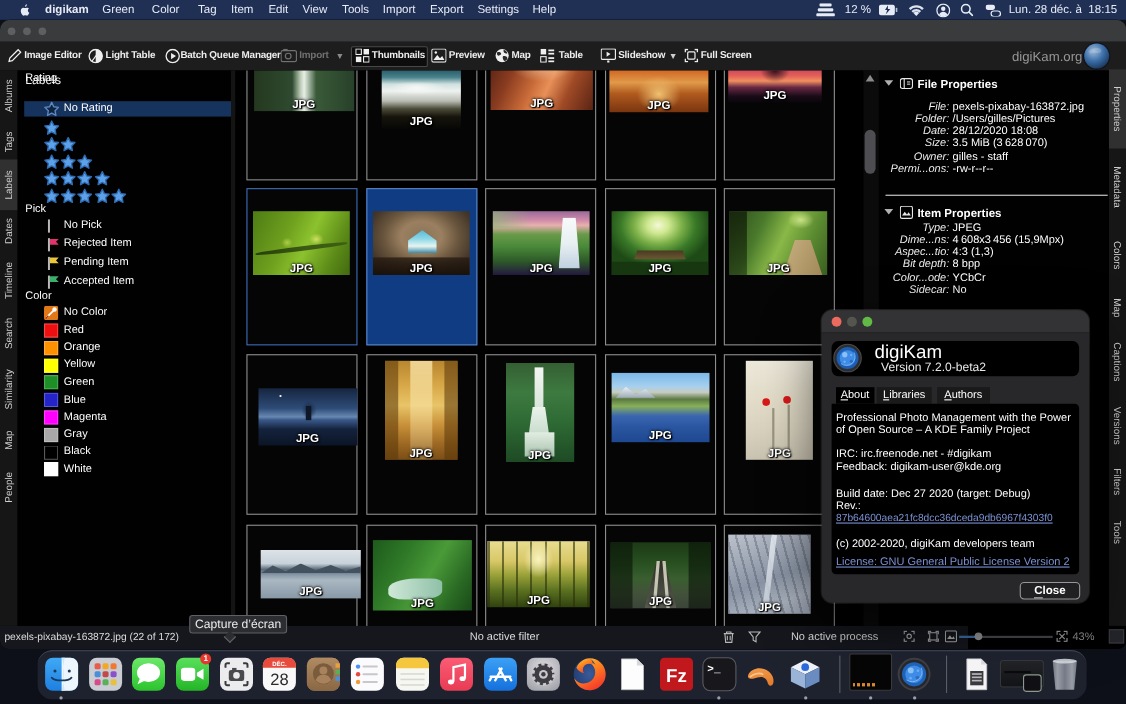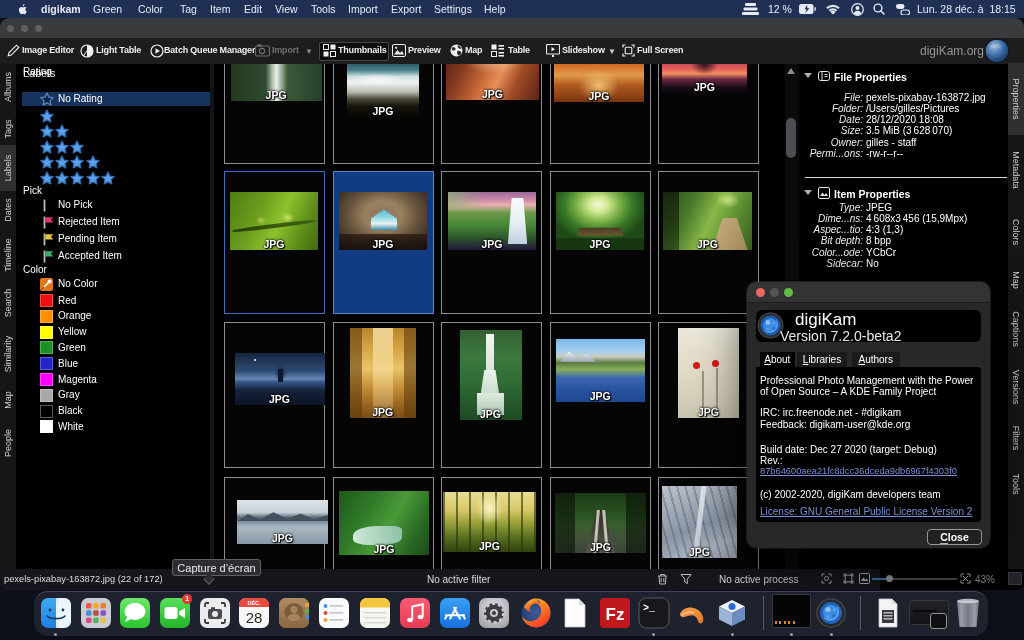--- a/index.html
+++ b/index.html
@@ -535,21 +535,21 @@
 <circle cx="13.5" cy="13.5" r="12" fill="#2d2d2f"></circle>
 <circle cx="13.5" cy="13.5" r="10" fill="#1c5eb2"></circle>
 <circle cx="13.5" cy="13.5" r="7.2" fill="#3e8ce8"></circle>
 <circle cx="11" cy="10.5" r="2.4" fill="#8cc0f5"></circle>
 <circle cx="17" cy="16.5" r="1.5" fill="#2a6ebc"></circle>
 <circle cx="16.8" cy="10.8" r="1.1" fill="#6aaced"></circle>
 <circle cx="10.8" cy="16.8" r="1.1" fill="#6aaced"></circle>
 <path d="M7.5 18.5a8 8 0 0 0 12-10" stroke="#9ecaf8" stroke-width="0.8" fill="none" opacity="0.7"></path>
       </svg>
       <div class="abs" style="left:48px;top:28px;font-size:17px;color:#fff">digiKam</div>
-      <div class="abs" style="left:33px;top:46px;font-size:14px;color:#e8e8e8">Version 7.2.0-beta2</div>
+      <div class="abs" style="left:54px;top:46px;font-size:11px;color:#e8e8e8">Version 7.2.0-beta2</div>
       <div class="dtab" style="left:12.8px;width:35px;background:#000;"><span style="text-decoration:underline">A</span>bout</div>
       <div class="dtab" style="left:50px;width:50px;"><span style="text-decoration:underline">L</span>ibraries</div>
       <div class="dtab" style="left:104.7px;width:48px;"><span style="text-decoration:underline">A</span>uthors</div>
       <div class="dtab" style="left:155px;width:56px;margin-top:31px;"><span style="text-decoration:underline">T</span>hanks To</div>
       <div class="abs" style="left:9px;top:85px;width:225px;height:155px;background:#000;border-radius:0 4px 4px 4px"></div>
       <div class="dline" style="top:92.5px">Professional Photo Management with the Power</div>
       <div class="dline" style="top:104px">of Open Source – A KDE Family Project</div>
       <div class="dline" style="top:125px">IRC: irc.freenode.net - #digikam</div>
       <div class="dline" style="top:136.5px">Feedback: digikam-user@kde.org</div>
       <div class="dline" style="top:161.5px">Build date: Dec 27 2020 (target: Debug)</div>

